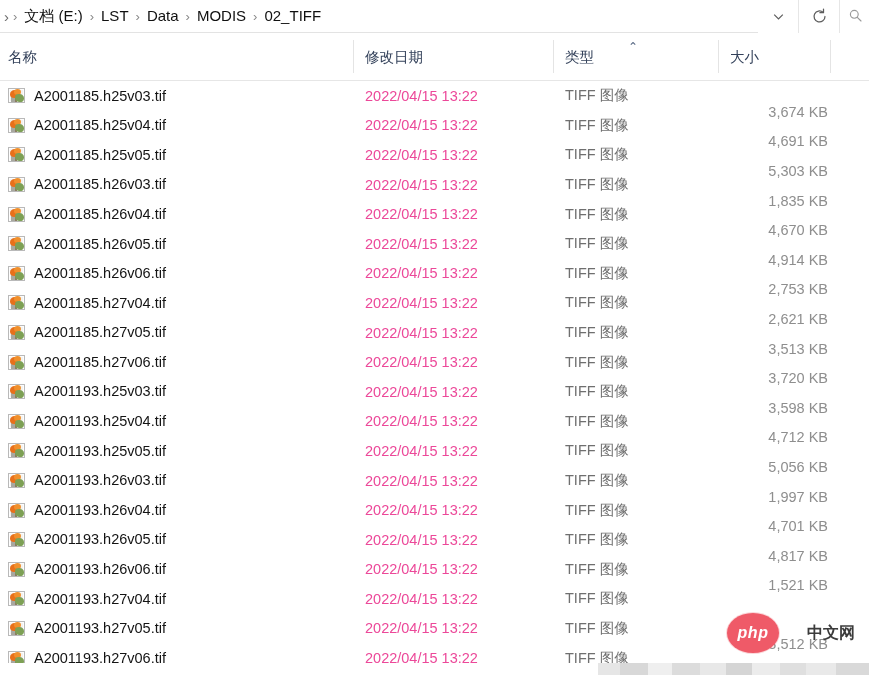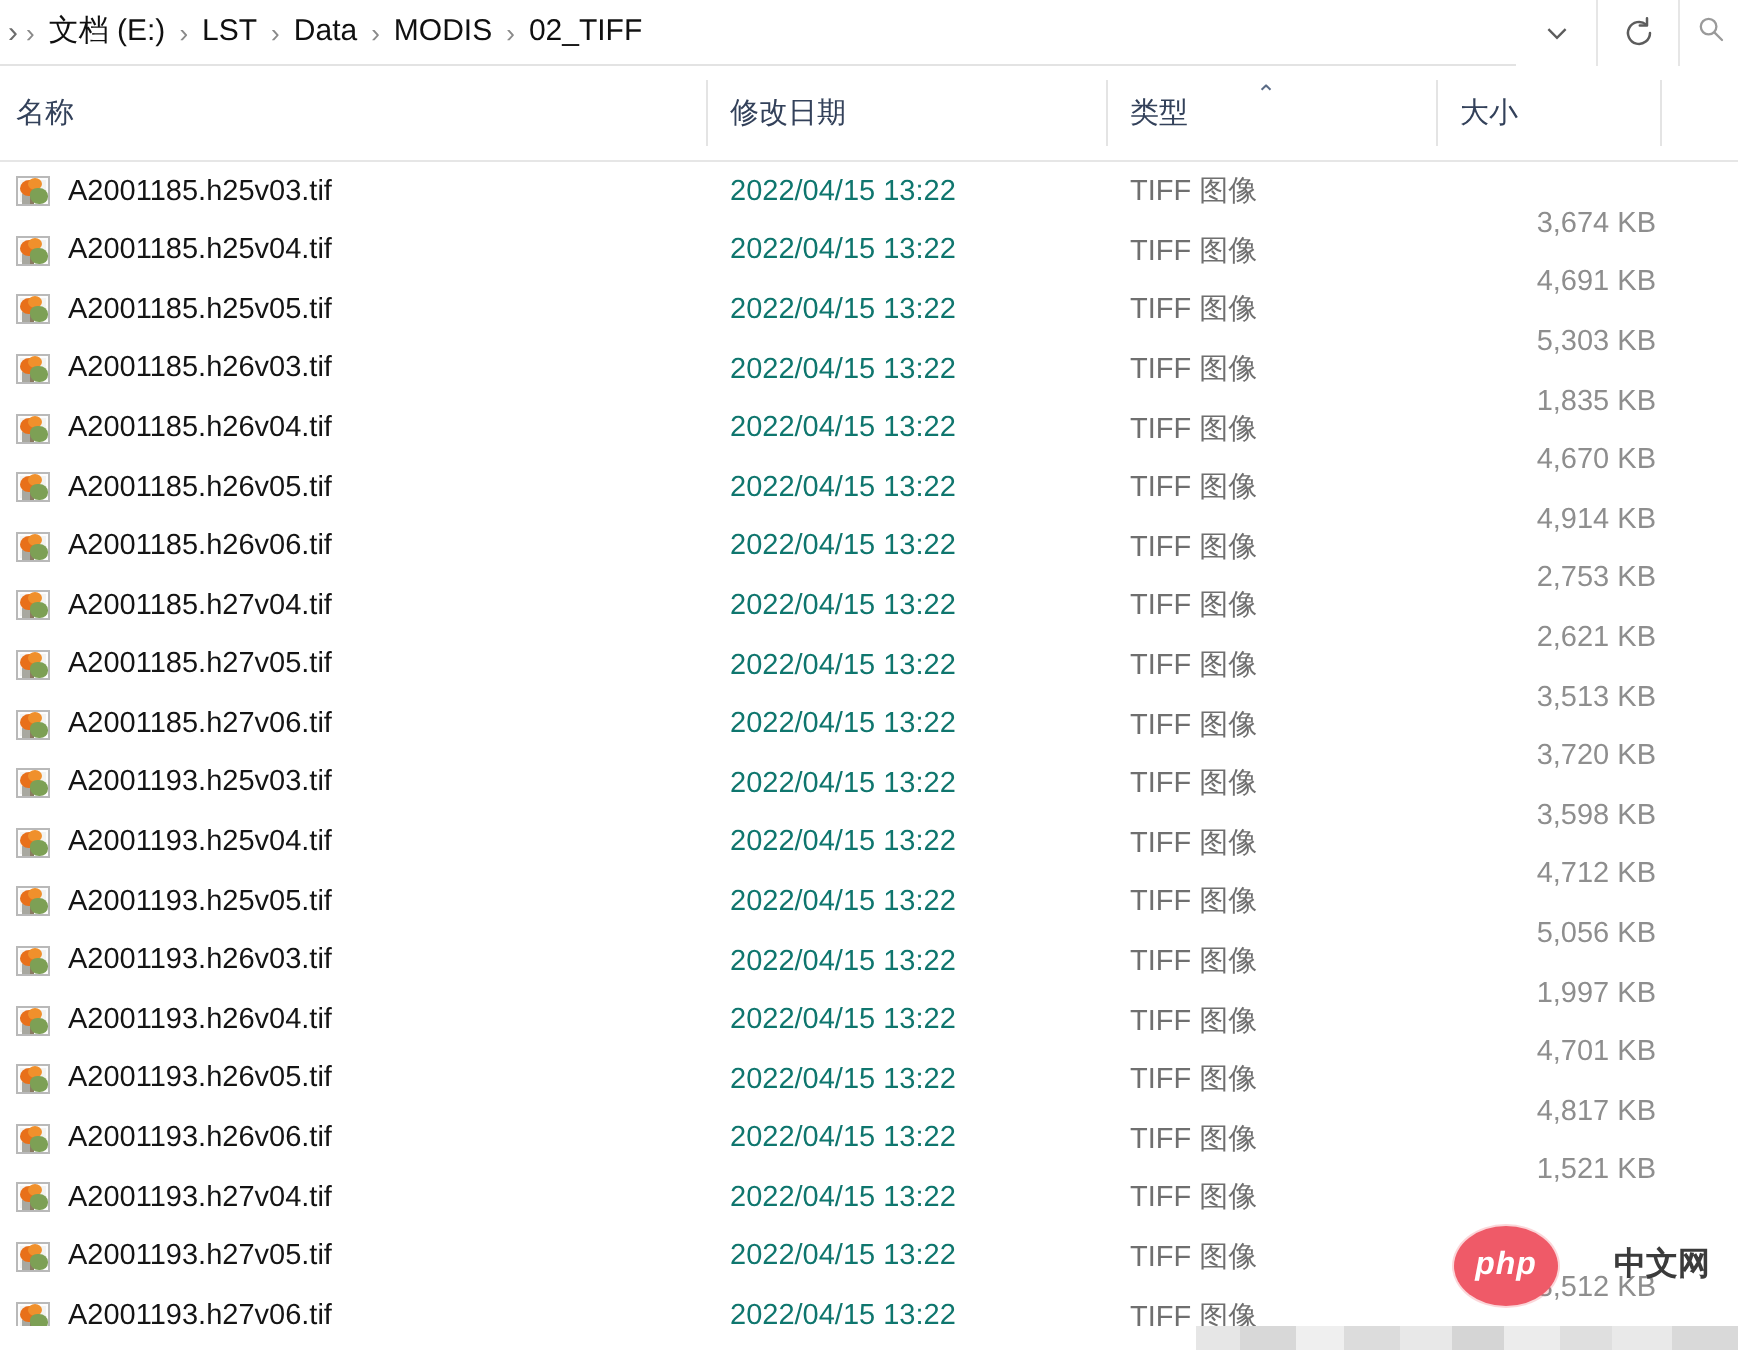--- a/index.html
+++ b/index.html
@@ -138,21 +138,21 @@
   .cell {
     position: absolute;
     top: 0;
     height: 29.6px;
     display: flex;
     align-items: center;
     font-size: 14.5px;
     white-space: nowrap;
   }
   .cell-name { left: 8px; color: #141414; }
-  .cell-date { left: 365px; color: #0f766e; }
+  .cell-date { left: 365px; color: #ec4899; }
   .cell-type { left: 565px; color: #6f6f6f; }
   .cell-size {
     left: 600px;
     width: 228px;
     justify-content: flex-end;
     color: #8e8e8e;
     margin-top: 16px;
   }
   .fname { padding-left: 9px; line-height: 1; }
 

